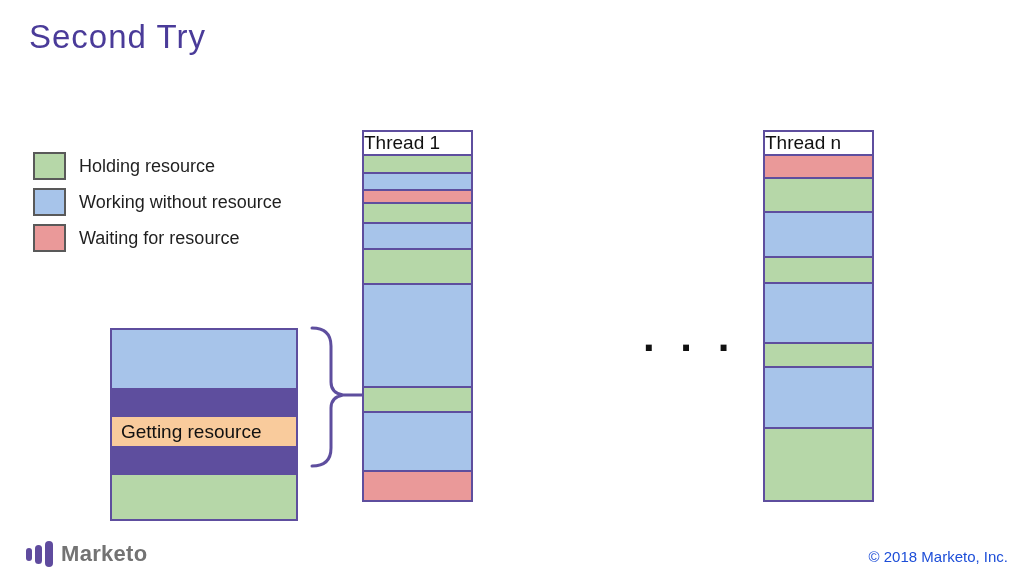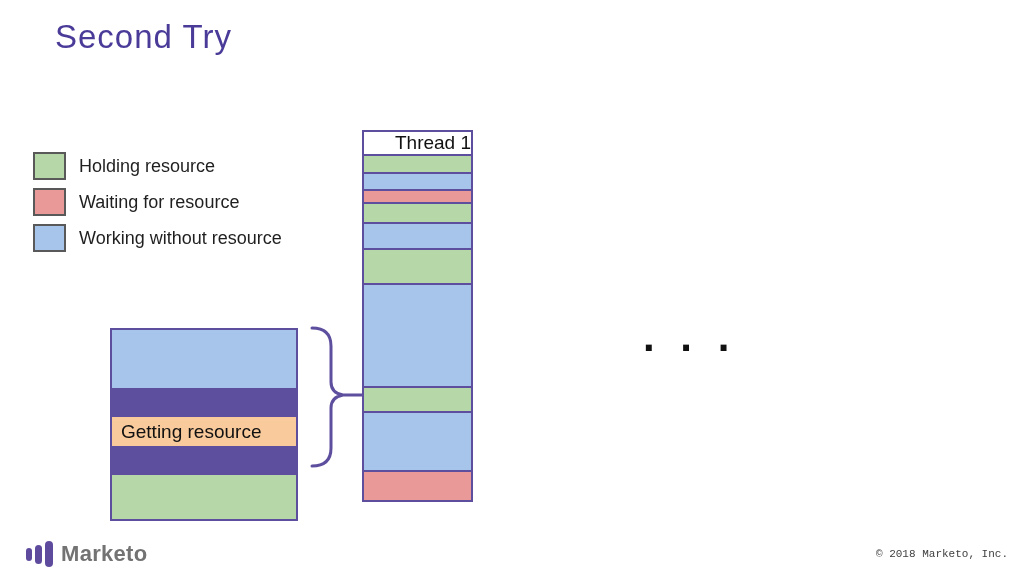--- a/index.html
+++ b/index.html
@@ -2,36 +2,36 @@
 <html><head>
 <meta charset="utf-8">
 <style>
   * { margin:0; padding:0; box-sizing:border-box; }
   html,body { background:#ffffff; }
   .slide {
     position:relative; width:1024px; height:576px; background:#ffffff;
     font-family:"Liberation Sans", sans-serif; overflow:hidden;
   }
   .title {
-    position:absolute; left:55px; top:18px;
+    position:absolute; left:29px; top:18px;
     font-size:33px; font-weight:500; letter-spacing:1px; color:#4a3b99;
   }
   
   .legend { position:absolute; left:33px; top:152px; display:flex; flex-direction:column; gap:8px; }
   .legend-row { display:flex; align-items:center; gap:13px; }
   .swatch { width:33px; height:28px; border:2px solid #595959; flex:none; }
   .legend-label { font-size:18px; color:#1f1f1f; }
   
   .stack {
     position:absolute; background:#5e4e9e; padding:2px;
     display:flex; flex-direction:column; gap:2px;
   }
   .thread-col { top:130px; width:111px; }
   .thread-header {
-    background:#ffffff; height:22px; line-height:22px; text-align:right;
+    background:#ffffff; height:22px; line-height:22px; text-align:left;
     font-size:19px; color:#111111; flex:none;
   }
   .segment { width:100%; flex:none; }
   .segment-label {
     display:flex; align-items:center; padding-left:9px;
     font-size:19px; color:#111111;
   }
   .callout { left:110px; top:328px; width:188px;gap:29px; }
   .brace { position:absolute; left:300px; top:322px; }
   .ellipsis {
@@ -39,41 +39,41 @@
     font-size:42px; font-weight:700; letter-spacing:7px; color:#111111;
   }
   
   .footer-logo { position:absolute; left:26px; top:541px; display:flex; align-items:center; gap:8px; }
   .logo-bars { display:flex; align-items:center; gap:3px; }
   .logo-bars i { display:block; background:#5f4b9e; border-radius:4px; }
   .logo-bars i:nth-child(1){ width:6px; height:13px; }
   .logo-bars i:nth-child(2){ width:7px; height:19px; }
   .logo-bars i:nth-child(3){ width:8px; height:26px; }
   .logo-text { font-size:22px; font-weight:700; color:#737373; letter-spacing:0.3px; }
-  .copyright { position:absolute; right:16px; top:548px; font-size:11px; color:#404040;font-family:Liberation Mono, monospace; }
+  .copyright { position:absolute; right:16px; top:548px; font-size:15px; color:#1d4ed8; }
 </style>
 </head>
 <body>
 
 <div class="slide">
 
   <div class="title">Second Try</div>
 
   <div class="legend">
     <div class="legend-row">
       <span class="swatch" style="background: rgb(182, 215, 168);"></span>
       <span class="legend-label">Holding resource</span>
     </div>
     <div class="legend-row">
+      <span class="swatch" style="background: rgb(167, 196, 234);"></span>
+      <span class="legend-label">Working without resource</span>
+    </div>
+    <div class="legend-row">
       <span class="swatch" style="background: rgb(234, 153, 153);"></span>
       <span class="legend-label">Waiting for resource</span>
-    </div>
-    <div class="legend-row">
-      <span class="swatch" style="background: rgb(167, 196, 234);"></span>
-      <span class="legend-label">Working without resource</span>
     </div>
   </div>
 
   <div class="stack callout">
       <div class="segment" style="height: 58px; background: rgb(167, 196, 234);"></div>
       <div class="segment segment-label" style="height: 29px; background: rgb(249, 203, 156);">Getting resource</div>
       <div class="segment" style="height: 44px; background: rgb(182, 215, 168);"></div>
     </div>
 
   <svg class="brace" width="66" height="150" viewBox="0 0 66 150">
@@ -90,20 +90,31 @@
       <div class="segment" style="height: 33px; background: rgb(182, 215, 168);"></div>
       <div class="segment" style="height: 101px; background: rgb(167, 196, 234);"></div>
       <div class="segment" style="height: 23px; background: rgb(182, 215, 168);"></div>
       <div class="segment" style="height: 57px; background: rgb(167, 196, 234);"></div>
       <div class="segment" style="height: 28px; background: rgb(234, 153, 153);"></div>
     </div>
 
 
   <div class="ellipsis">. . .</div>
 
+  <div class="stack thread-col" style="left:763px">
+    <div class="thread-header">Thread n</div>
+  <div class="segment" style="height: 21px; background: rgb(234, 153, 153);"></div>
+      <div class="segment" style="height: 32px; background: rgb(182, 215, 168);"></div>
+      <div class="segment" style="height: 43px; background: rgb(167, 196, 234);"></div>
+      <div class="segment" style="height: 24px; background: rgb(182, 215, 168);"></div>
+      <div class="segment" style="height: 58px; background: rgb(167, 196, 234);"></div>
+      <div class="segment" style="height: 22px; background: rgb(182, 215, 168);"></div>
+      <div class="segment" style="height: 59px; background: rgb(167, 196, 234);"></div>
+      <div class="segment" style="height: 71px; background: rgb(182, 215, 168);"></div>
+    </div>
 
   <div class="footer-logo">
     <span class="logo-bars">
         <i></i>
         <i></i>
         <i></i>
       </span>
     <span class="logo-text">Marketo</span>
   </div>
 

